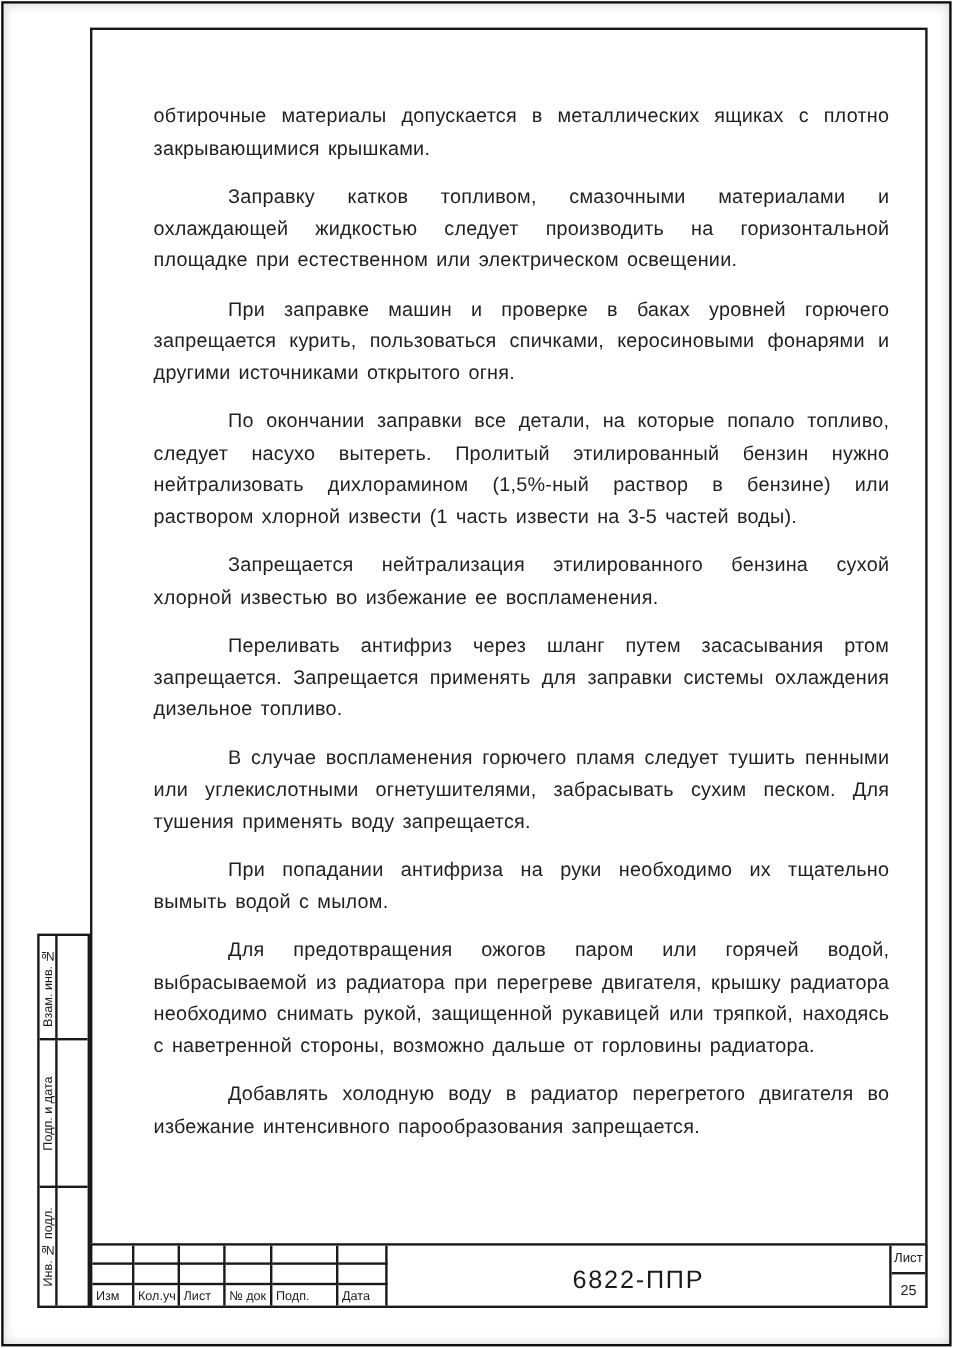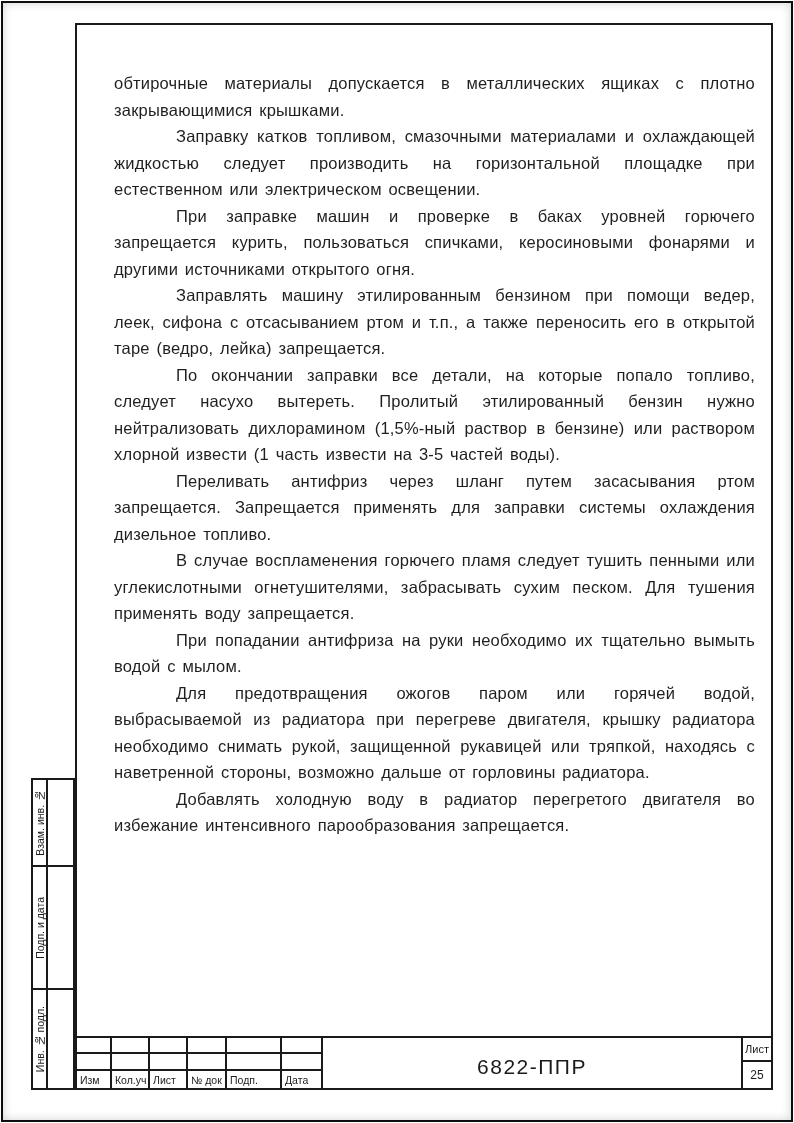--- a/index.html
+++ b/index.html
@@ -23,21 +23,21 @@
     position: absolute; left: 75px; top: 23px;
     width: 698px; height: 1067px;
     border: 2px solid #1a1a1a;
     box-sizing: border-box;
   }
   
   .textblock {
     position: absolute; left: 114px; top: 70px; width: 641px;
   }
   .textblock p {
-    margin: 0; padding: 0;
+    margin: 14px; padding: 0;
     font-size: 16.5px; line-height: 26.5px;
     text-align: justify;
     text-indent: 62px;
     letter-spacing: 0.2px;
     word-spacing: 2px;
     color: #1f1f1f;
   }
   .textblock p.p-noindent { text-indent: 0; }
 
   
@@ -119,22 +119,22 @@
 <body>
 
 <div class="page-border"></div>
 
 <div class="frame"></div>
 
 <div class="textblock">
   <p class="p-noindent">обтирочные материалы допускается в металлических ящиках с плотно закрывающимися крышками.</p>
   <p>Заправку катков топливом, смазочными материалами и охлаждающей жидкостью следует производить на горизонтальной площадке при естественном или электрическом освещении.</p>
   <p>При заправке машин и проверке в баках уровней горючего запрещается курить, пользоваться спичками, керосиновыми фонарями и другими источниками открытого огня.</p>
-  <p>Заправлять машину этилированным бензином при помощи ведер, леек, сифона с отсасыванием ртом и т.п., а также переносить его в открытой таре (ведро, лейка) запрещается.</p>
   <p>По окончании заправки все детали, на которые попало топливо, следует насухо вытереть. Пролитый этилированный бензин нужно нейтрализовать дихлорамином (1,5%-ный раствор в бензине) или раствором хлорной извести (1 часть извести на 3-5 частей воды).</p>
+  <p>Запрещается нейтрализация этилированного бензина сухой хлорной известью во избежание ее воспламенения.</p>
   <p>Переливать антифриз через шланг путем засасывания ртом запрещается. Запрещается применять для заправки системы охлаждения дизельное топливо.</p>
   <p>В случае воспламенения горючего пламя следует тушить пенными или углекислотными огнетушителями, забрасывать сухим песком. Для тушения применять воду запрещается.</p>
   <p>При попадании антифриза на руки необходимо их тщательно вымыть водой с мылом.</p>
   <p>Для предотвращения ожогов паром или горячей водой, выбрасываемой из радиатора при перегреве двигателя, крышку радиатора необходимо снимать рукой, защищенной рукавицей или тряпкой, находясь с наветренной стороны, возможно дальше от горловины радиатора.</p>
   <p>Добавлять холодную воду в радиатор перегретого двигателя во избежание интенсивного парообразования запрещается.</p>
 </div>
 
 <div class="stampcol">
   <div class="lblcell rowline">
     <span class="vlabel">Взам. инв. №</span>

